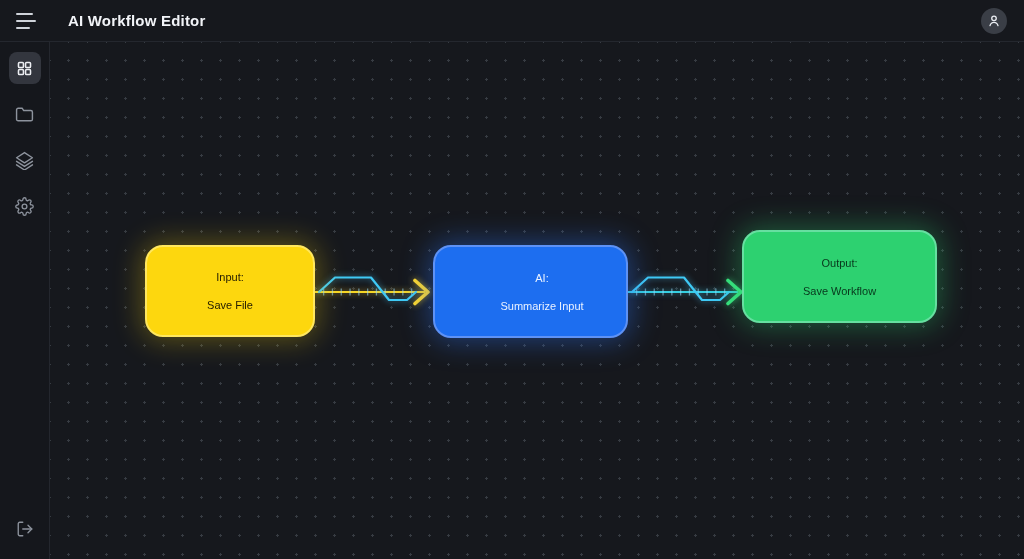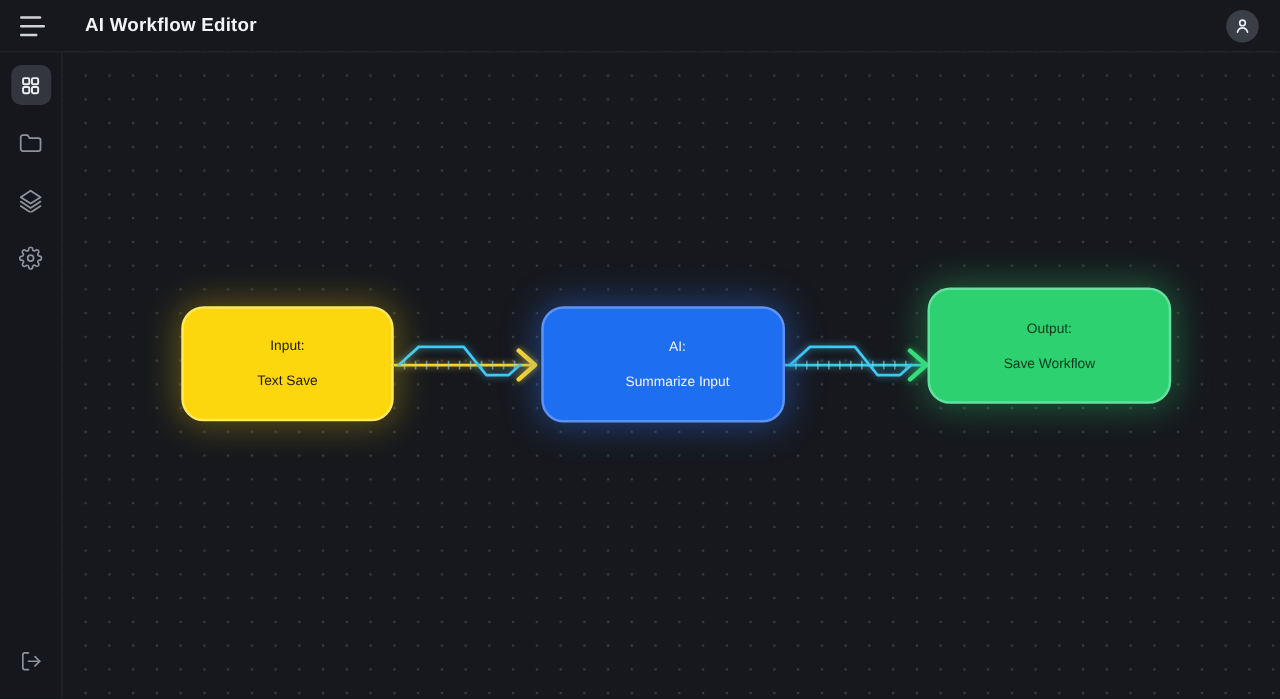--- a/index.html
+++ b/index.html
@@ -170,21 +170,21 @@
 
   <svg class="conn conn-2" width="120" height="56" viewBox="0 0 120 56">
     <line class="base-2" x1="0" y1="28" x2="110" y2="28" stroke="#35cfe0" stroke-width="2.2"></line>
     <line x1="8" y1="28" x2="98" y2="28" stroke="#9adcff" stroke-width="7" stroke-dasharray="1.3 7.5" opacity="0.55"></line>
     <path class="wave" d="M4 28 L20 13.5 L56 13.5 L74 36 L92 36 L101 28" fill="none" stroke="#3fc9f5" stroke-width="2.2" stroke-linejoin="round" stroke-linecap="round"></path>
     <path d="M100 16.5 L113 28 L100 39.5" fill="none" stroke="#37df7d" stroke-width="3.6" stroke-linecap="round" stroke-linejoin="round" filter="drop-shadow(0 0 3px rgba(55,223,125,0.7))"></path>
   </svg>
 
   <div class="node node-input">
     <span>Input:</span>
-    <span>Text Save</span>
+    <span>Save File</span>
   </div>
 
   <div class="node node-ai">
     <span>AI:</span>
     <span>Summarize Input</span>
   </div>
 
   <div class="node node-output">
     <span>Output:</span>
     <span>Save Workflow</span>

